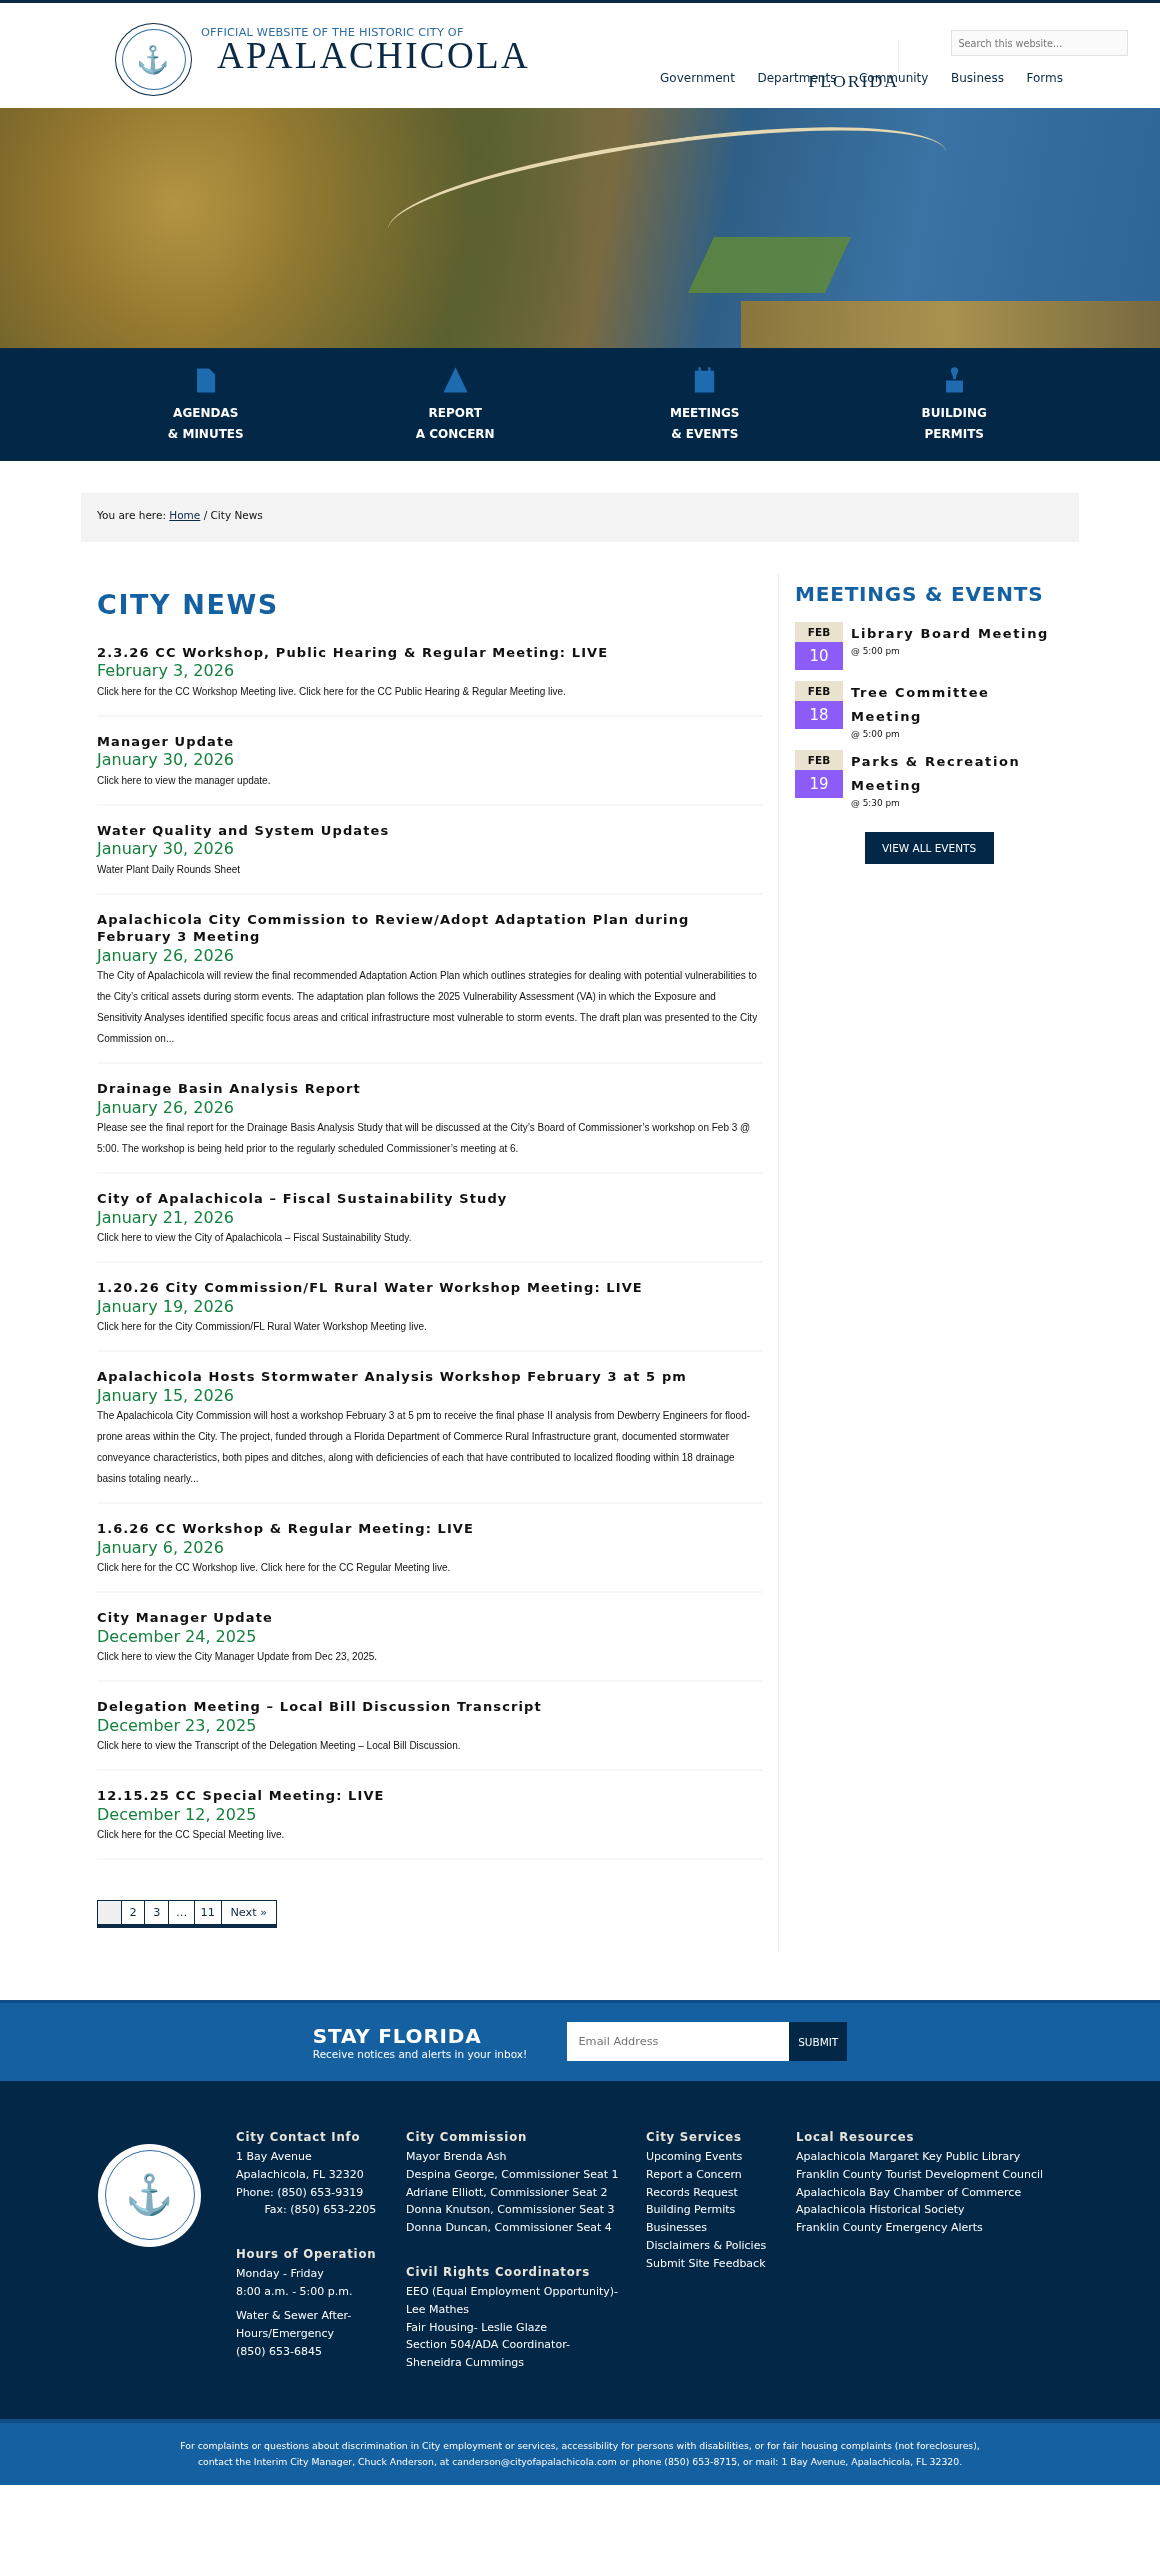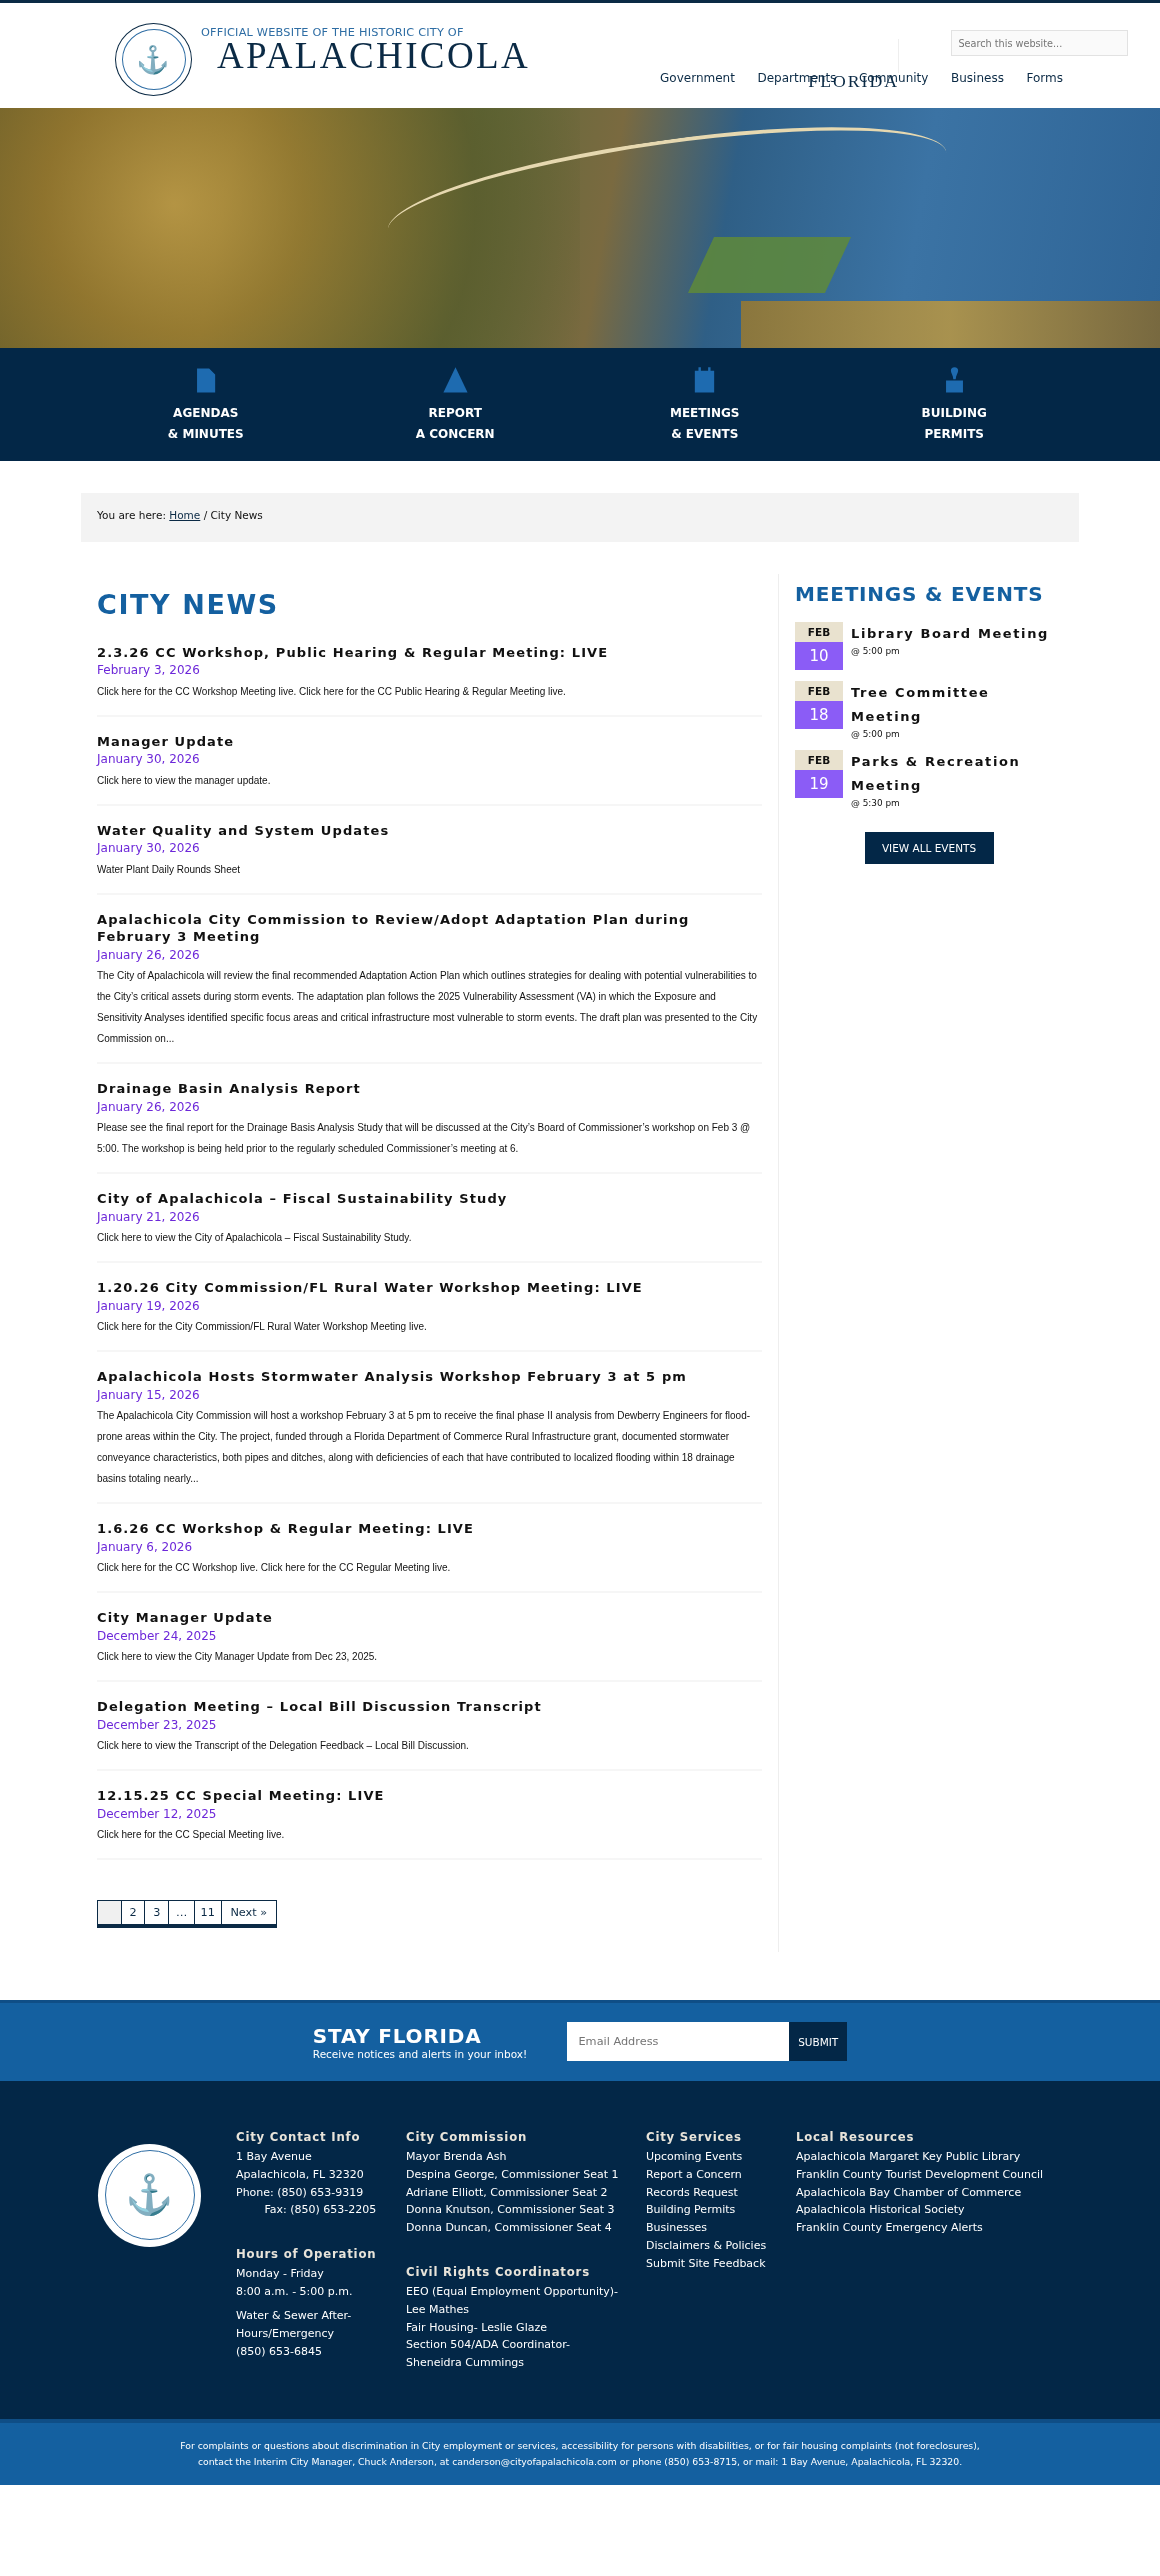--- a/index.html
+++ b/index.html
@@ -26,21 +26,21 @@
 .q .lbl{color:#fff;font-family:"DejaVu Sans",sans-serif;font-weight:bold;font-size:12px;text-align:center;line-height:21px;margin-top:8px}
 .crumb{margin:32px 81px 0;height:49px;background:#f3f3f3;padding:16px 16px;font-family:"DejaVu Sans",sans-serif;font-size:10.5px;color:#111}
 .crumb a{text-decoration:underline;color:#0b2a45}
 .wrap{display:flex;margin:0 81px;padding-top:32px}
 .main{width:698px;padding:0 16px 0 16px;border-right:0.8px solid #eee}
 .sidebar{flex:1;padding:0 16px 0 16px}
 .pt{font-family:"DejaVu Sans",sans-serif;font-size:27px;color:#1460a0;letter-spacing:1.6px;margin:14.5px 0 24px}
 .pt b{font-weight:bold}
 .post{padding:0 0 13px;border-bottom:2.4px solid #f6f6f6;margin-bottom:16px}
 .post h2{font-family:"DejaVu Sans",sans-serif;font-size:13px;font-weight:bold;letter-spacing:1.1px;color:#111;line-height:17.7px}
-.post .date{font-family:"DejaVu Sans",sans-serif;font-size:12px;color:#6d28d9;line-height:19.3px}
+.post .date{font-family:"DejaVu Sans",sans-serif;font-size:16px;color:#15803d;line-height:19.3px}
 .post p{font-family:Liberation Sans, sans-serif;font-size:10px;line-height:21px;color:#111}
 .pager{display:flex;border:1.6px solid #0b2a45;width:180px;margin:40px 0 24px;border-bottom-width:4.8px;box-shadow:inset 0 -0.8px 0 #fff}
 .pager span{border-right:1.6px solid #0b2a45;padding:4.8px 0;font-family:"DejaVu Sans",sans-serif;font-size:11.3px;color:#0b2a45;text-align:center;background:#fff}
 .pager span:last-child{border-right:none}
 .pager .cur{background:#f0f0f0;color:#f0f0f0}
 .sh{font-family:"DejaVu Sans",sans-serif;font-size:20px;color:#1460a0;letter-spacing:0.8px;margin:8px 0 16px}
 .sh b{font-weight:bold}
 .ev{display:flex;margin-bottom:11.3px}
 .cal{width:48px;flex:none}
 .cal .m{background:#e9e2cf;text-align:center;font-family:"DejaVu Sans",sans-serif;font-weight:bold;font-size:10.5px;padding:4px 0;color:#111}
@@ -173,21 +173,21 @@
           <p>Click here for the CC Workshop live. Click here for the CC Regular Meeting live.</p>
         </article>
         <article class="post">
           <h2>City Manager Update</h2>
           <div class="date">December 24, 2025</div>
           <p>Click here to view the City Manager Update from Dec 23, 2025.</p>
         </article>
         <article class="post">
           <h2>Delegation Meeting – Local Bill Discussion Transcript</h2>
           <div class="date">December 23, 2025</div>
-          <p>Click here to view the Transcript of the Delegation Feedback – Local Bill Discussion.</p>
+          <p>Click here to view the Transcript of the Delegation Meeting – Local Bill Discussion.</p>
         </article>
         <article class="post">
           <h2>12.15.25 CC Special Meeting: LIVE</h2>
           <div class="date">December 12, 2025</div>
           <p>Click here for the CC Special Meeting live.</p>
         </article>
       </div>
     <div class="pager">
       <span class="cur" style="width:24px">1</span>
       <span style="width:24px">2</span>

